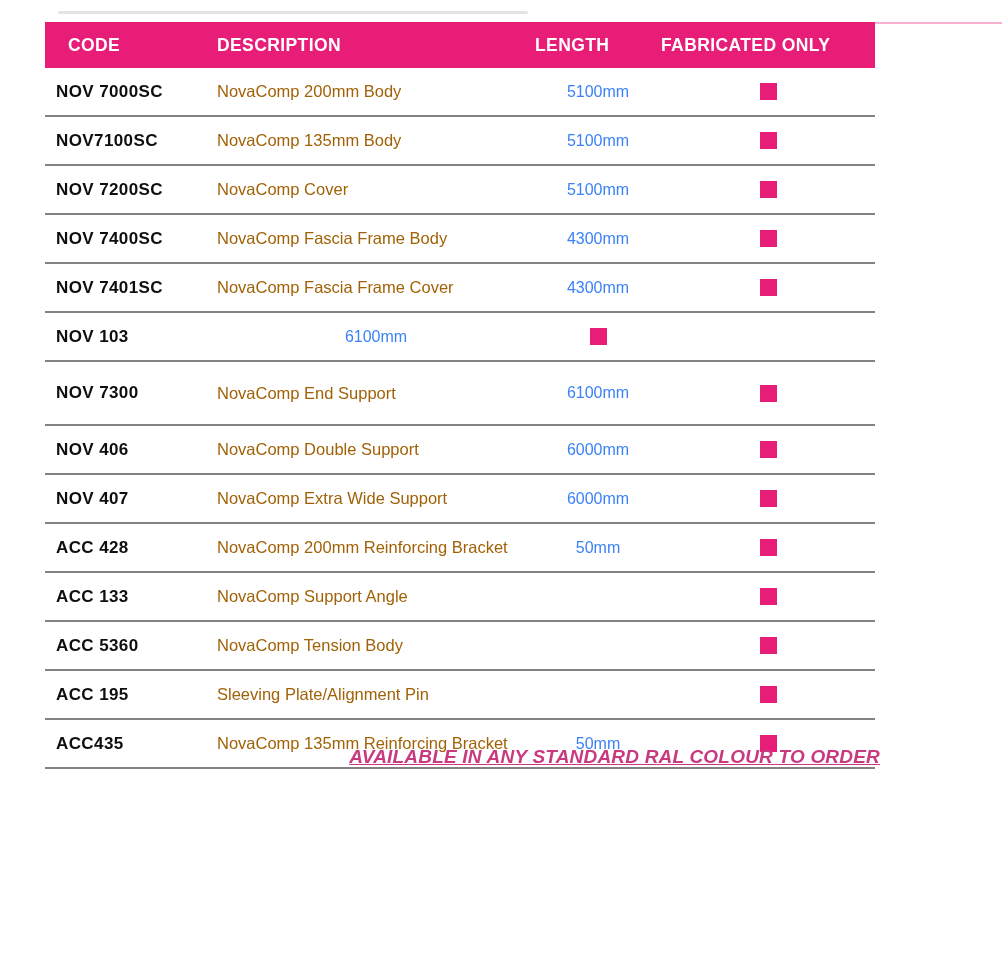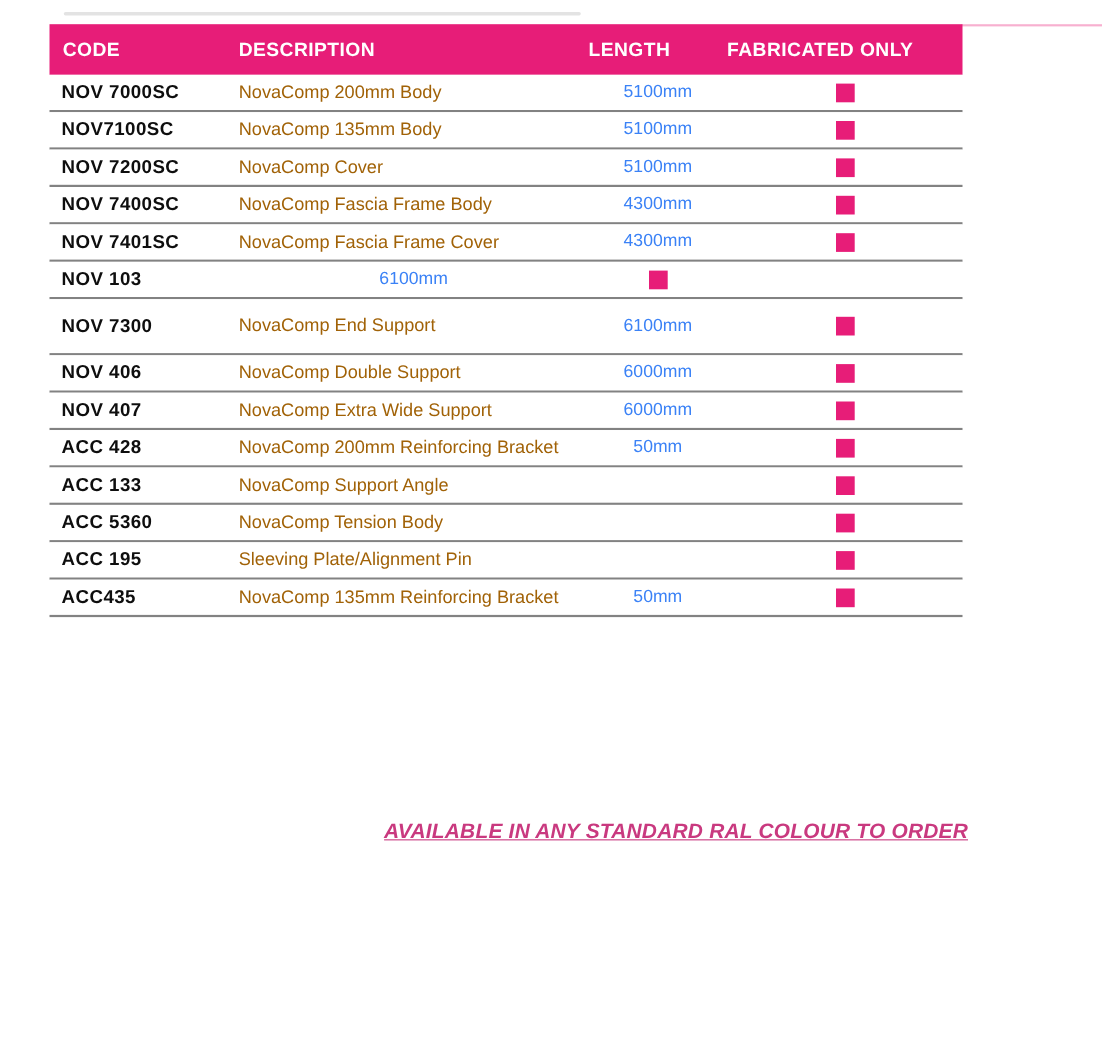--- a/index.html
+++ b/index.html
@@ -40,31 +40,31 @@
     display: grid;
     grid-template-columns: 172px 318px 126px 1fr;
     align-items: center;
     height: 46px;
     background: var(--accent);
     color: #ffffff;
     font-weight: bold;
     font-size: 17.5px;
     letter-spacing: 0.4px;
   }
-  .th.code-col { padding-left: 12px; }
+  .th.code-col { padding-left: 23px; }
   .th.len-col, .th.fab-col { }
   .tr {
     display: grid;
     grid-template-columns: 172px 318px 126px 1fr;
     align-items: center;
-    height: 34px;
+    height: 49px;
     border-bottom: 2px solid var(--divider);
     background: #ffffff;
   }
-  .tr.tall { height: 51px; }
+  .tr.tall { height: 64px; }
   .td.code-col {
     padding-left: 11px;
     font-weight: bold;
     font-size: 17px;
     color: #0e0e0e;
     letter-spacing: 0.4px;
     white-space: nowrap;
   }
   .td.desc-col {
     font-size: 16.5px;

